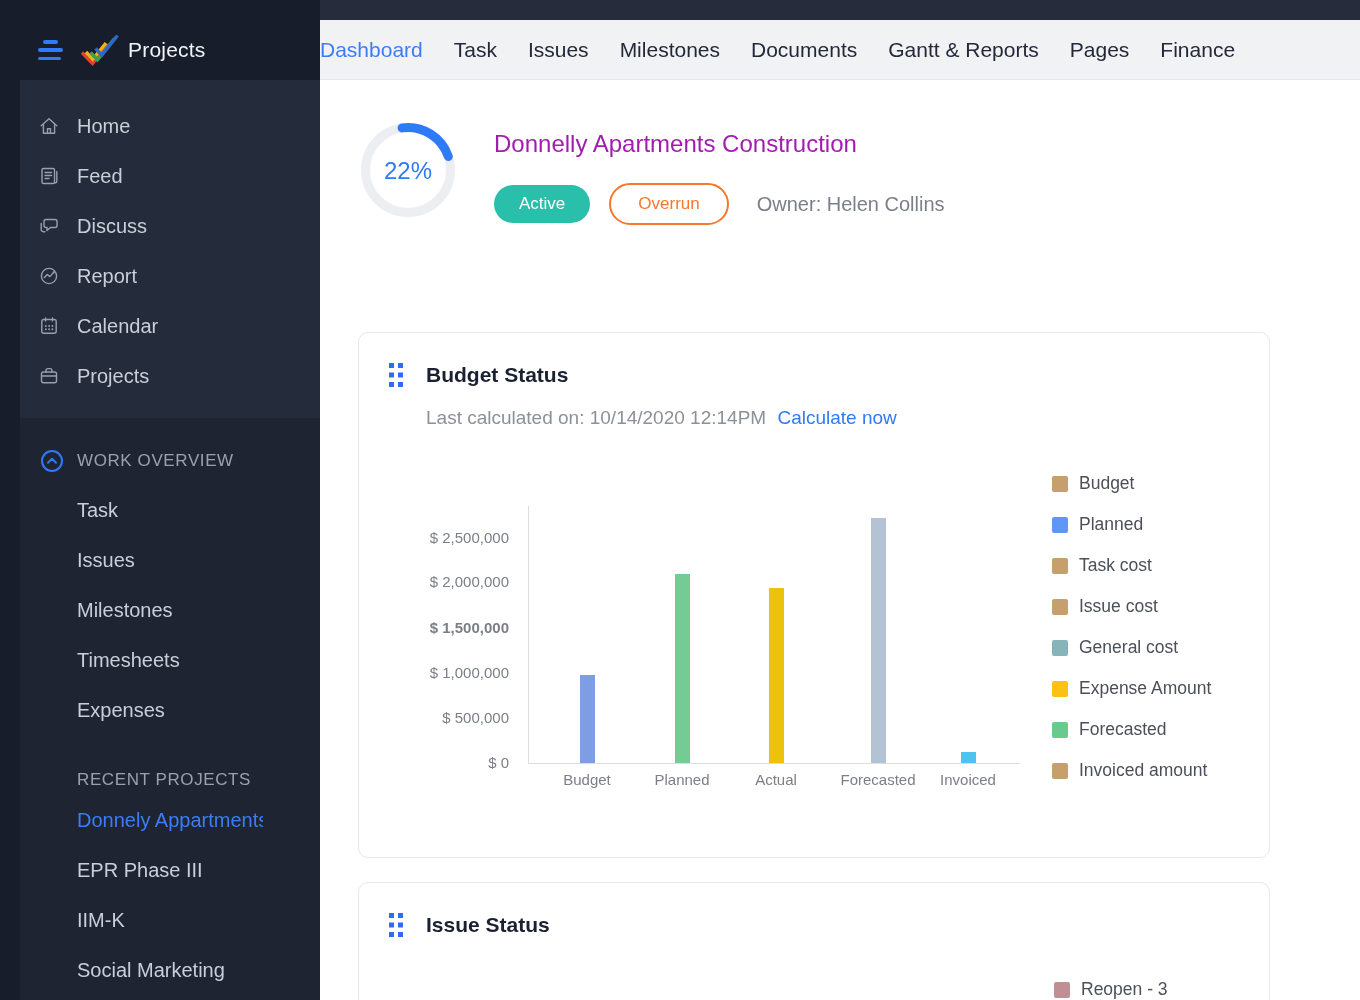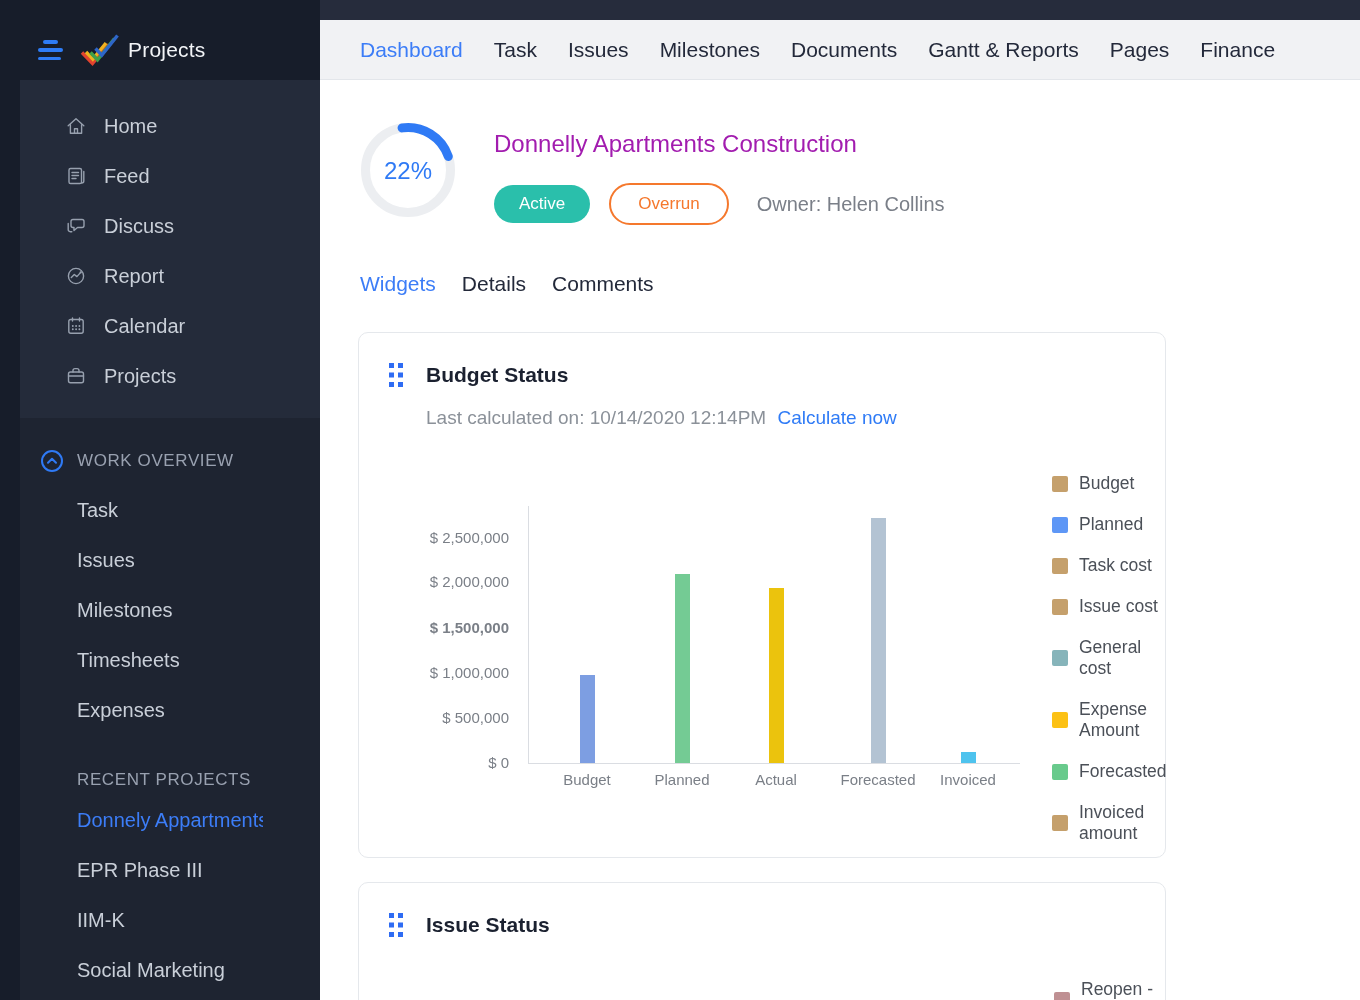--- a/index.html
+++ b/index.html
@@ -16,21 +16,21 @@
   .hamburger span { display:block; height:3.5px; border-radius:2px; background:#2e7cf6; }
   .hamburger span:nth-child(1){ width:15px; margin-left:5px; }
   .hamburger span:nth-child(2){ width:25px; }
   .hamburger span:nth-child(3){ width:23px; }
   .logo { margin-left:15px; }
   .app-name { color:#f2f4f7; font-size:21px; margin-left:9px; letter-spacing:.2px; }
 
   .sb-main { position:absolute; left:20px; top:80px; width:300px; height:338px;
     background:#242b3a; padding-top:21px; }
   .sb-item { height:50px; display:flex; align-items:center; padding-left:18px;
-    cursor:pointer; color:#c9cfd8;margin-left:27px; }
+    cursor:pointer; color:#c9cfd8; }
   .sb-item .icn { width:22px; height:22px; color:#97a0ae; flex:0 0 22px; }
   .sb-item .icn svg { width:22px; height:22px; display:block; }
   .sb-item .lbl { margin-left:17px; font-size:20px; }
 
   .sb-lower { position:absolute; left:20px; top:418px; width:300px; bottom:0;
     background:#1e2431; }
   .sb-sec-head { display:flex; align-items:center; padding-left:20px; height:30px;
     margin-top:28px; cursor:pointer; }
   .sb-sec-head .chev { width:24px; height:24px; }
   .sb-sec-head .sec-lbl { color:#99a1b0; font-size:17px; letter-spacing:.6px;
@@ -42,21 +42,21 @@
   .sb-sub-group { margin-top:9px; }
   .sb-proj { height:50px; display:flex; align-items:center; padding-left:57px;
     color:#c9cfd8; font-size:20px; cursor:pointer; }
   .sb-proj .txt { max-width:186px; white-space:nowrap; overflow:hidden; }
   .sb-proj.active { color:#3c7df7; }
 
   
   .topstrip { position:absolute; left:320px; top:0; right:0; height:20px; background:#262c3c; }
   .topnav { position:absolute; left:320px; top:20px; right:0; height:60px;
     background:#f1f2f4; border-bottom:1px solid #e3e6ea;
-    display:flex; align-items:center; gap:31px; padding-left:40px; overflow:hidden; }
+    display:flex; align-items:center; gap:31px; overflow:hidden; }
   .tn-item { font-size:21px; color:#23293a; cursor:pointer; white-space:nowrap; }
   .tn-item.active { color:#3c7df7; }
 
   
   .content { position:absolute; left:320px; top:80px; right:0; bottom:0;
     background:#ffffff; }
 
   .donut { position:absolute; left:40px; top:42px; }
   .donut text { font-size:24px; fill:#2f7af5; font-family:"Liberation Sans",sans-serif; }
 
@@ -67,21 +67,21 @@
   .badge-active { background:#2abfab; color:#fff; font-size:17px;
     padding:9px 25px; border-radius:19px; }
   .badge-overrun { border:2px solid #f5782d; color:#f5782d; font-size:17px;
     padding:9px 27px; border-radius:21px; margin-left:19px; background:#fff; }
   .owner { margin-left:28px; font-size:20px; color:#7a7f88; }
 
   .tabs { position:absolute; left:40px; top:192px; display:flex; gap:26px; }
   .tab { font-size:21px; color:#23293a; cursor:pointer; }
   .tab.active { color:#3c7df7; }
 
-  .card { position:absolute; left:38px; width:808px; background:#fff;
+  .card { position:absolute; left:38px; width:912px; background:#fff;
     border:1px solid #e5e8ec; border-radius:10px; }
   .card.budget { top:252px; height:526px; }
   .card.issue  { top:802px; height:280px; }
 
   .handle { position:absolute; left:30px; top:30px; width:14px; height:24px; cursor:grab; }
   .card-title { position:absolute; left:67px; top:30px; font-size:21px;
     font-weight:700; color:#1b2130; }
   .card-sub { position:absolute; left:67px; top:74px; font-size:19px; color:#8b9199; }
   .card-sub a { color:#2f7bf6; text-decoration:none; cursor:pointer; margin-left:6px;margin-top:24px; }
 
@@ -246,25 +246,20 @@
     </svg>
 
     <h1 class="proj-title">Donnelly Apartments Construction</h1>
 
     <div class="badge-row">
       <span class="badge-active">Active</span>
       <span class="badge-overrun">Overrun</span>
       <span class="owner">Owner: Helen Collins</span>
     </div>
 
-    <div class="tabs" id="main-tabs">
-        <span class="tab active">Widgets</span>
-        <span class="tab">Details</span>
-        <span class="tab">Comments</span>
-      </div>
 
     <section class="card budget">
       <svg class="handle" viewBox="0 0 14 24">
         <g fill="#2f6cf3">
           <rect x="0" y="0" width="5" height="5"></rect>
             <rect x="9" y="0" width="5" height="5"></rect>
           <rect x="0" y="9.5" width="5" height="5"></rect>
             <rect x="9" y="9.5" width="5" height="5"></rect>
           <rect x="0" y="19" width="5" height="5"></rect>
             <rect x="9" y="19" width="5" height="5"></rect>

